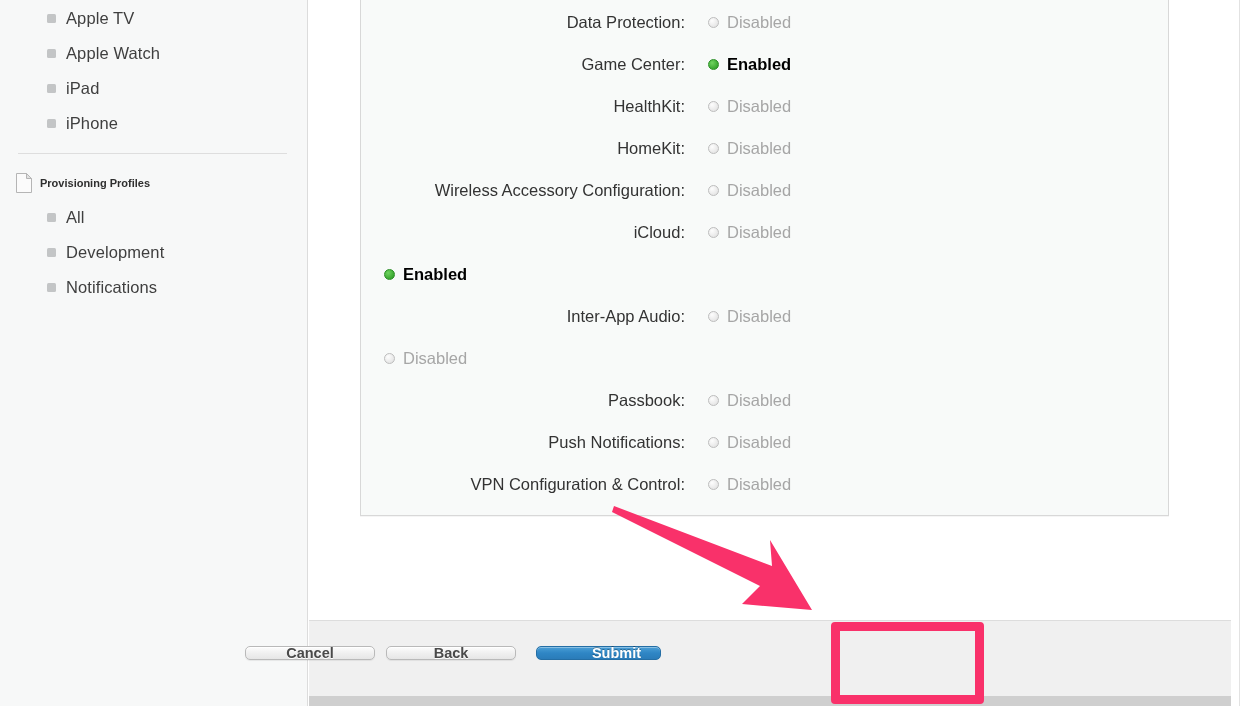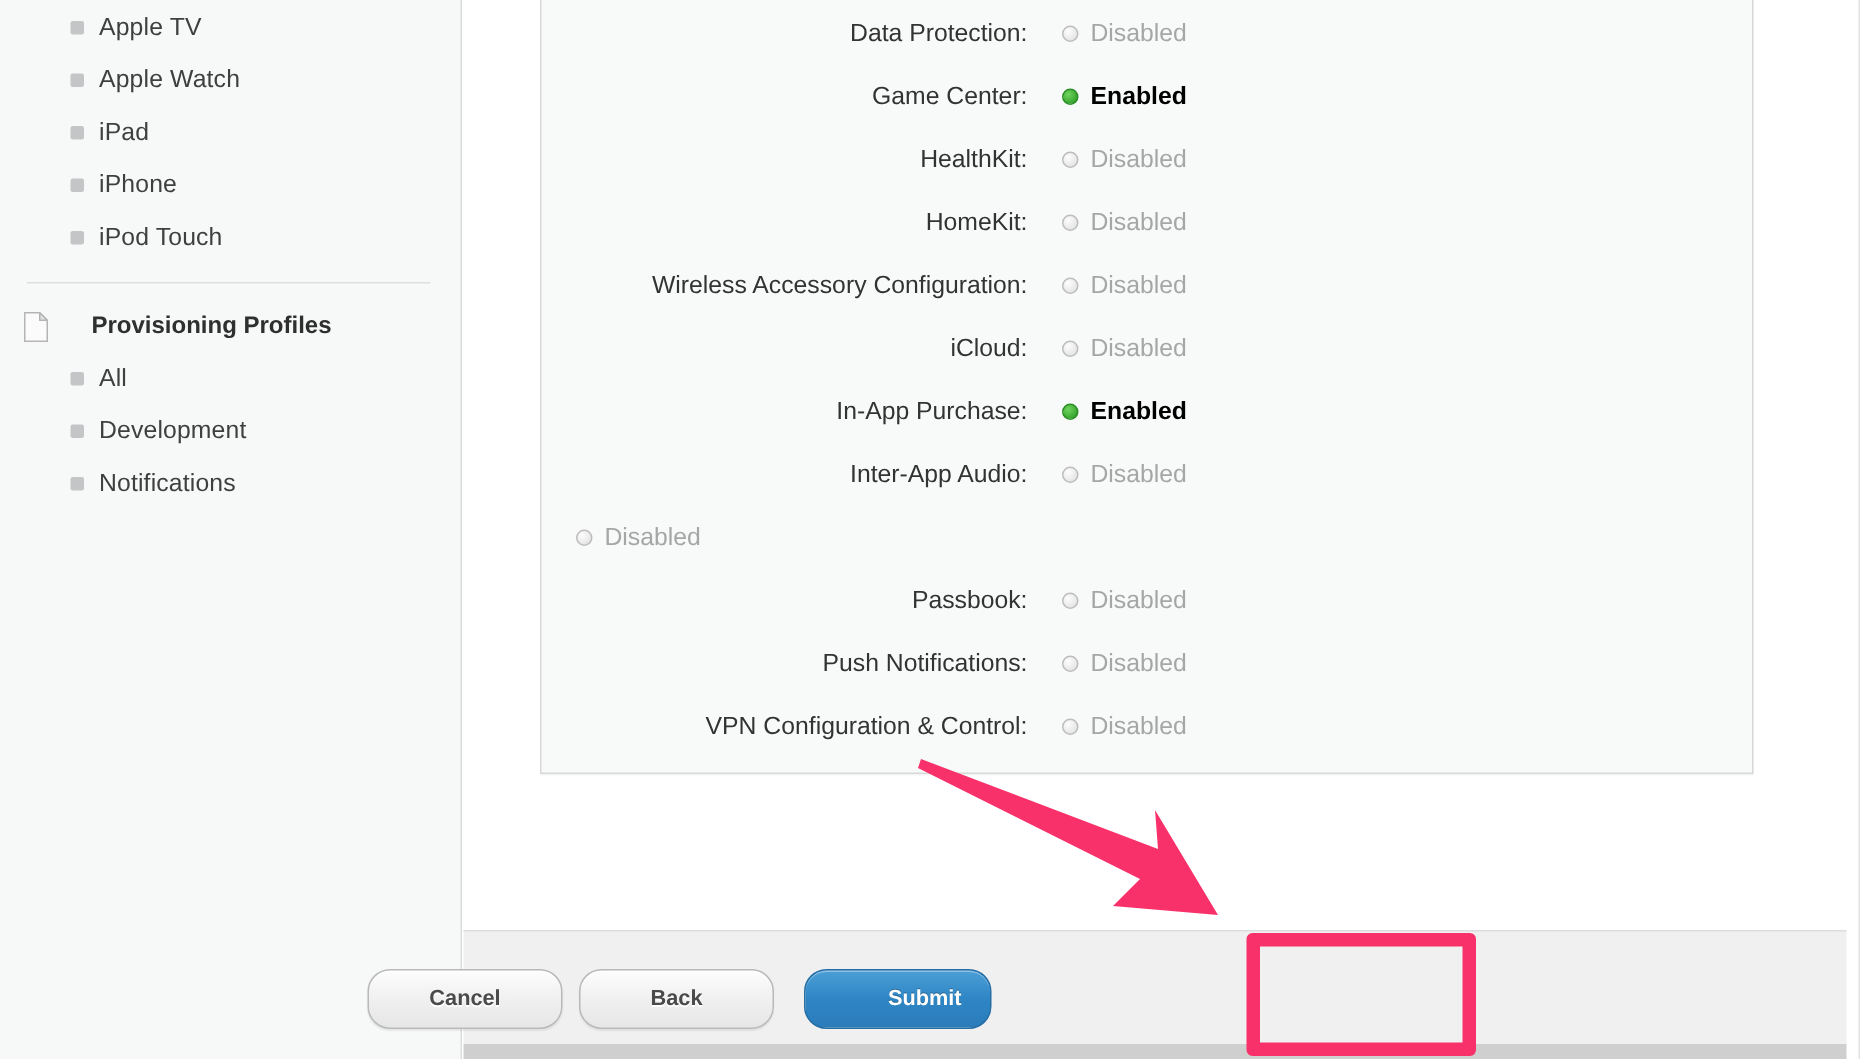--- a/index.html
+++ b/index.html
@@ -70,22 +70,22 @@
     padding-left: 16px;
     box-sizing: border-box;
   }
   .side-group .doc-icon {
     position: relative;
     width: 16px;
     height: 20px;
     flex: 0 0 auto;
   }
   .side-group .group-label {
-    margin-left: 29px;
-    font-size: 16px;
+    margin-left: 8px;
+    font-size: 11px;
     font-weight: bold;
     color: #2f2f2f;
     white-space: nowrap;
   }
 
   
   #main {
     position: absolute;
     left: 309px;
     top: 0;
@@ -177,22 +177,22 @@
     position: absolute;
     left: 309px;
     top: 696px;
     width: 922px;
     height: 10px;
     background: #cfcfcf;
   }
   .btn {
     position: absolute;
     top: 646px;
-    height: 40px;
-    border-radius: 15px;
+    height: 14px;
+    border-radius: 5px;
     font-size: 14.5px;
     font-weight: bold;
     display: flex;
     align-items: center;
     justify-content: center;
     box-sizing: border-box;
     cursor: pointer;
     user-select: none;
   }
   .btn-gray {
@@ -270,24 +270,20 @@
           <span class="side-label">Apple Watch</span>
         </div>
         <div class="side-item">
           <span class="side-bullet"></span>
           <span class="side-label">iPad</span>
         </div>
         <div class="side-item">
           <span class="side-bullet"></span>
           <span class="side-label">iPhone</span>
         </div>
-        <div class="side-item">
-          <span class="side-bullet"></span>
-          <span class="side-label">iPod Touch</span>
-        </div>
       </div>
 
     <div class="side-divider"></div>
 
     <div class="side-group">
       <span class="doc-icon">
         <svg width="16" height="20" viewBox="0 0 16 20">
           <path d="M0.5 0.5 H10.5 L15.5 5.5 V19.5 H0.5 Z" fill="#fbfbfb" stroke="#b5b5b5" stroke-width="1"></path>
           <path d="M10.5 0.5 V5.5 H15.5 Z" fill="#e2e2e2" stroke="#b5b5b5" stroke-width="1"></path>
         </svg>
@@ -351,21 +347,20 @@
             </div>
           </div>
           <div class="cap-row">
             <div class="cap-name">iCloud:</div>
             <div class="cap-value">
               <span class="dot off"></span>
               <span class="cap-state off">Disabled</span>
             </div>
           </div>
           <div class="cap-row">
-            <div class="cap-name">In-App Purchase:</div>
             <div class="cap-value">
               <span class="dot on"></span>
               <span class="cap-state on">Enabled</span>
             </div>
           </div>
           <div class="cap-row">
             <div class="cap-name">Inter-App Audio:</div>
             <div class="cap-value">
               <span class="dot off"></span>
               <span class="cap-state off">Disabled</span>

